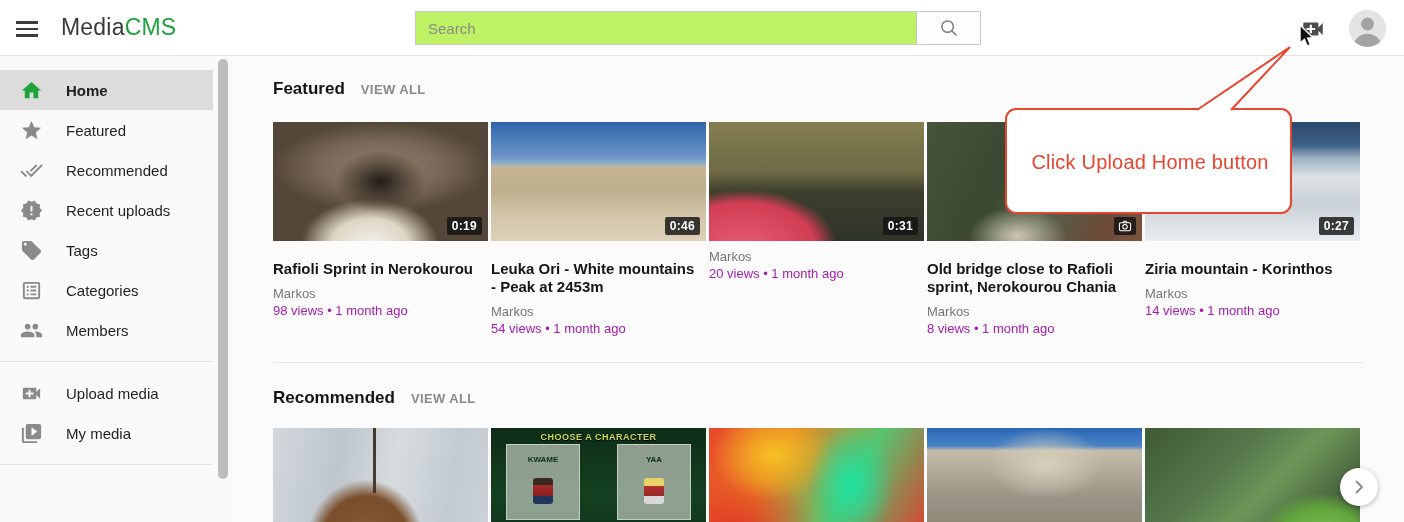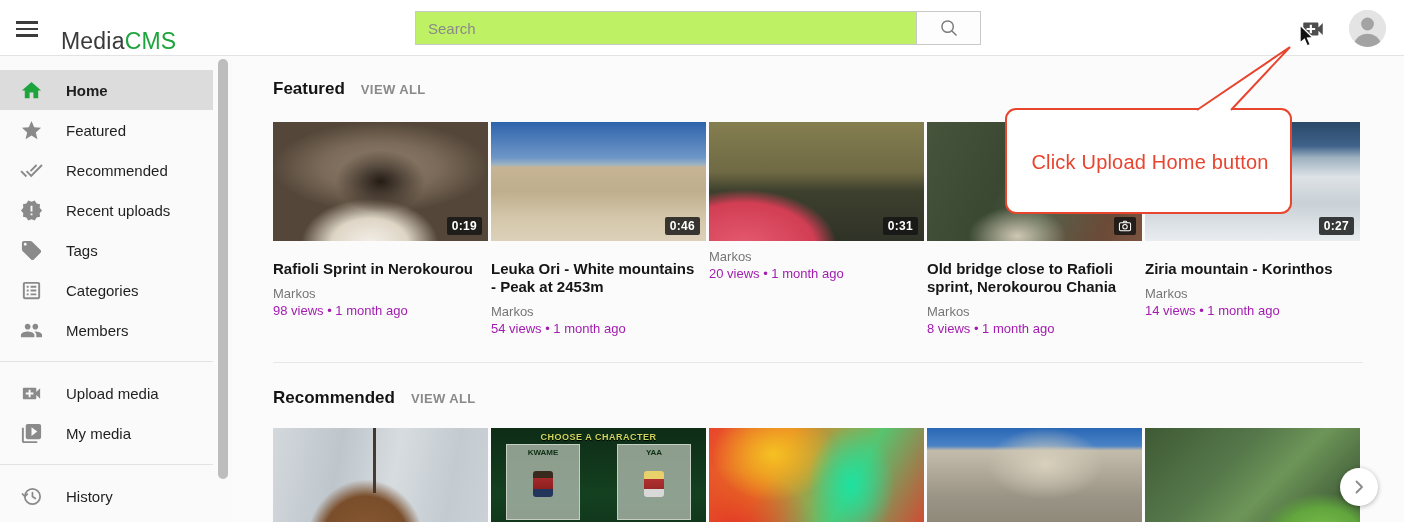--- a/index.html
+++ b/index.html
@@ -5,21 +5,21 @@
   * { margin:0; padding:0; box-sizing:border-box; }
   html,body { width:1404px; height:522px; overflow:hidden; background:#fbfbfb;
     font-family:"Liberation Sans", sans-serif; color:#212121; }
 
   
   .topbar { position:absolute; left:0; top:0; width:1404px; height:56px;
     background:#fff; border-bottom:1px solid #e3e3e3; z-index:20; }
   .hamburger { position:absolute; left:16px; top:17px; width:26px; height:22px;
     background:none; border:none; cursor:pointer; }
   .hamburger span { display:block; width:22px; height:2.5px; background:#3c3c3c; margin:4px 0; }
-  .logo { position:absolute; left:61px; top:14px; font-size:23px; letter-spacing:.2px;margin-top:14px; }
+  .logo { position:absolute; left:61px; top:14px; font-size:23px; letter-spacing:.2px; }
   .logo .p1 { color:#3a3a3a; font-weight:500; }
   .logo .p2 { color:#1ea43c; font-weight:500; }
   .searchwrap { position:absolute; left:415px; top:11px; height:34px; display:flex; }
   .searchwrap input { width:502px; height:34px; border:1px solid #c9c9c9; background:#bef264;
     font-size:15px; padding:0 12px; color:#333; outline:none; font-family:inherit; }
   .searchwrap input::placeholder { color:#8a8a8a; }
   .search-btn { width:64px; height:34px; border:1px solid #c9c9c9; border-left:none;
     background:#fdfdfd; cursor:pointer; display:flex; align-items:center; justify-content:center; }
   .topbar-right { position:absolute; right:18px; top:0; height:56px; display:flex;
     align-items:center; gap:22px; }
@@ -93,21 +93,21 @@
   .t-r5 { background:
     radial-gradient(85px 62px at 82% 92%, #7fc24f 0%, #61a53d 48%, rgba(97,165,61,0) 72%),
     linear-gradient(135deg, #3f5a35 0%, #55774a 35%, #6d9558 55%, #46633c 80%, #3a5433 100%); }
 
   
   .game-title { position:absolute; top:4px; left:0; right:0; text-align:center; color:#cdd65e;
     font-size:9px; font-weight:700; letter-spacing:.5px; text-shadow:0 1px 0 #000; }
   .game-panel { position:absolute; top:16px; width:74px; height:76px;
     background:rgba(170,182,168,.82); border:1px solid #c6cdc2; }
   .game-panel.lft { left:15px; } .game-panel.rgt { left:126px; }
-  .game-name { text-align:center; font-size:8px; font-weight:700; color:#0d2f14; margin-top:3px; }
+  .game-name { text-align:center; font-size:8px; font-weight:700; color:#0d2f14; margin-top:10px; }
   .game-sprite { width:20px; height:26px; margin:14px auto 0; border-radius:3px; }
   .sprite-a { background:linear-gradient(to bottom,#3a2a1e 28%, #a52a2a 28%, #8b1f1f 70%, #22365c 70%); }
   .sprite-b { background:linear-gradient(to bottom,#e8d06a 30%, #b03030 30%, #9c2828 70%, #d8d8d8 70%); }
   .game-btn { position:absolute; bottom:-17px; left:50%; transform:translateX(-50%);
     background:#1f8a3a; color:#e8f5e9; font-size:8px; font-weight:700; padding:2px 10px;
     border-radius:2px; }
 
   
   .next-btn { position:absolute; left:1340px; top:468px; width:38px; height:38px; border:none;
     border-radius:50%; background:#fff; box-shadow:0 1px 5px rgba(0,0,0,.3); cursor:pointer;
@@ -209,28 +209,20 @@
       </svg>
     <span class="lbl">Upload media</span>
   </div>
   <div class="side-item">
     <svg width="23" height="23" viewBox="0 0 24 24" class="icon-gray">
       <path d="M4 6H2v14c0 1.1.9 2 2 2h14v-2H4V6zm16-4H8c-1.1 0-2 .9-2 2v12c0 1.1.9 2 2 2h12c1.1 0 2-.9 2-2V4c0-1.1-.9-2-2-2zm-8 12.5v-9l6 4.5-6 4.5z"></path>
       </svg>
     <span class="lbl">My media</span>
   </div>
   <div class="side-div"></div>
-  <div class="side-item">
-    <svg width="23" height="23" viewBox="0 0 24 24" fill="none" stroke="#8a8a8a" stroke-width="1.8">
-      <circle cx="13" cy="12" r="8"></circle>
-      <path d="M13 8v4l3 2" stroke-linecap="round"></path>
-      <path d="M5 12l-2.4-2.6M5 12l2.6-2.4" stroke-linecap="round"></path>
-    </svg>
-    <span class="lbl">History</span>
-  </div>
   <div class="side-scroll"></div>
 </nav>
 
 <main class="main">
 
   <section>
     <div class="sec-head">
       <h2 class="sec-title">Featured</h2>
       <a class="view-all">VIEW ALL</a>
     </div>

